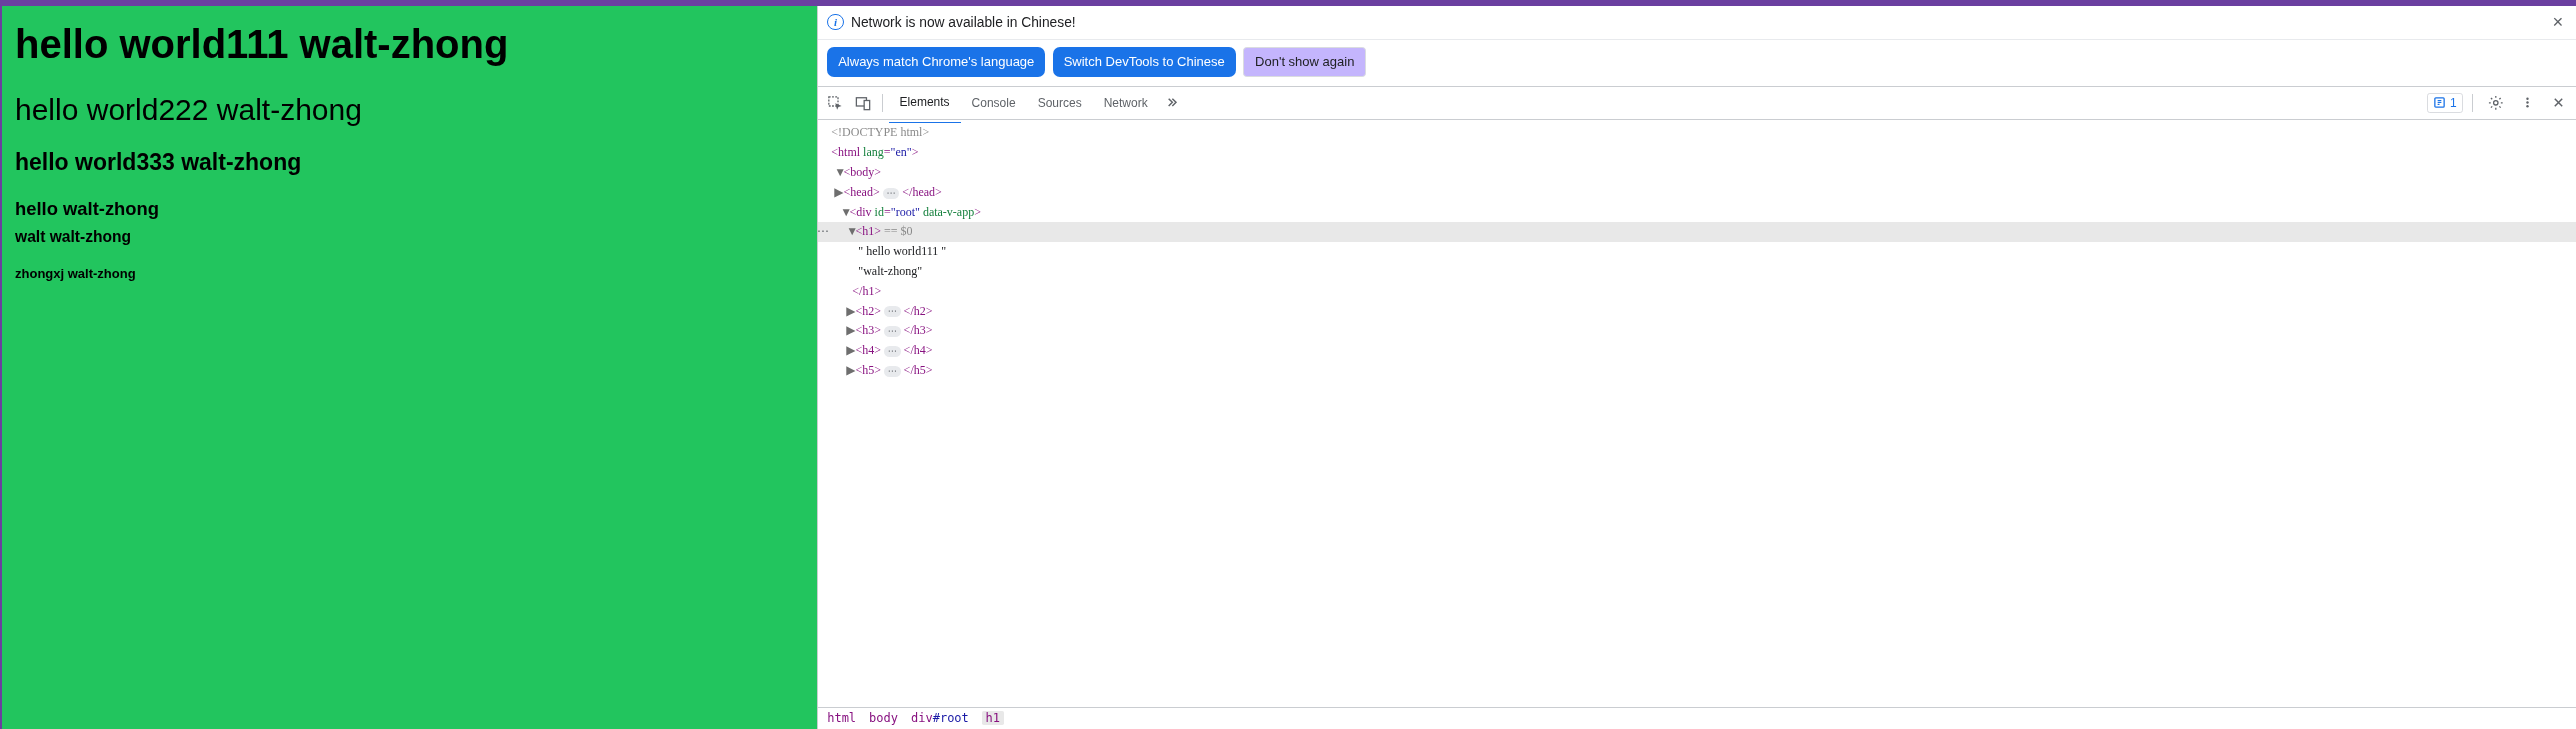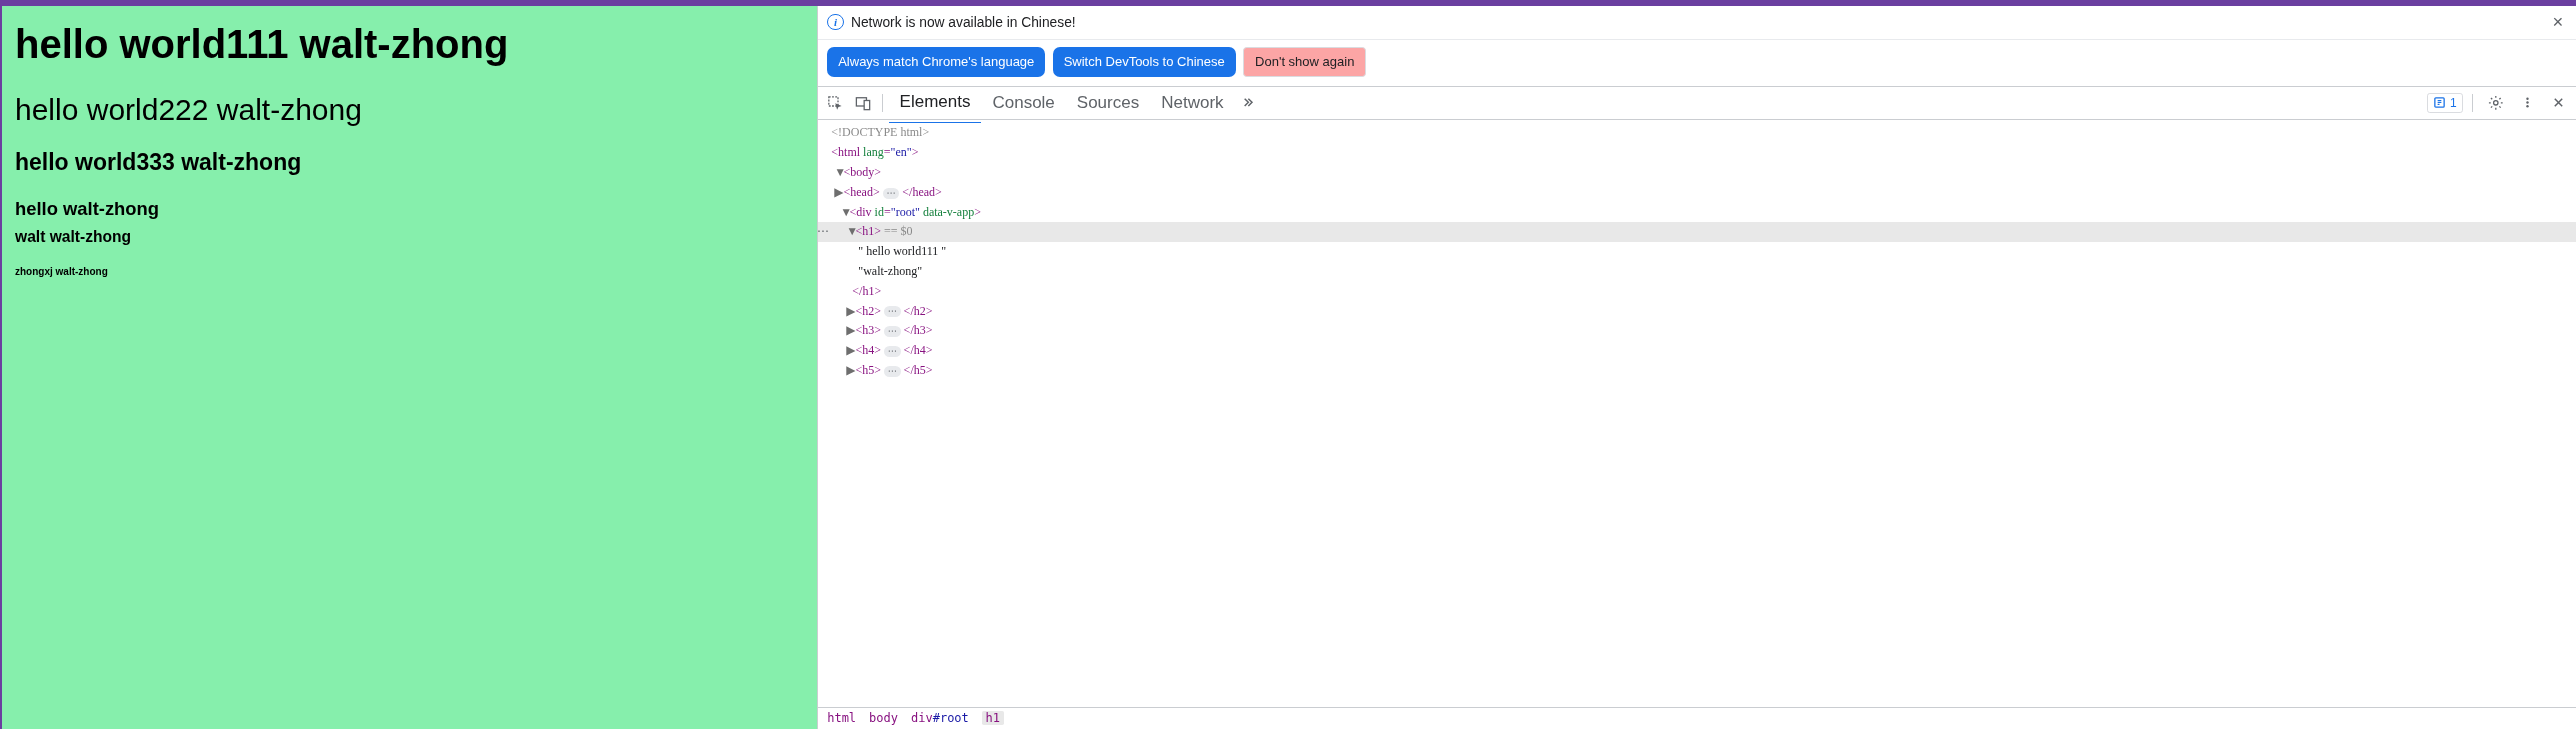--- a/index.html
+++ b/index.html
@@ -13,29 +13,29 @@
       background: #6b3fa0;
       width: 100%;
     }
     .main-container {
       display: flex;
       height: calc(100vh - 5.5px);
     }
     .page-content {
       flex: 0 0 817px;
       padding: 16.5px 13px;
-      background: #86efac;
+      background: #22c55e;
       border-left: 2.8px solid #6b3fa0;
     }
     .page-content h1 { font-size: 40px; font-weight: 700; margin-bottom: 26px; }
     .page-content h2 { font-size: 30px; font-weight: 400; margin-bottom: 22px; }
     .page-content h3 { font-size: 23px; font-weight: 700; margin-bottom: 22px; }
     .page-content h4 { font-size: 18.4px; font-weight: 700; margin-bottom: 8px; }
     .page-content h5 { font-size: 15.6px; font-weight: 700; margin-bottom: 20px; }
-    .page-content h6 { font-size: 10px; font-weight: 700; }
+    .page-content h6 { font-size: 13px; font-weight: 700; }
 
     .devtools {
       flex: 1;
       border-left: 0.9px solid #cacdd1;
       display: flex;
       flex-direction: column;
       font-size: 13px;
       background: #fff;
     }
     .dt-banner {
@@ -73,21 +73,21 @@
     .btn-primary {
       background: #1a73e8;
       color: #fff;
       border: none;
       border-radius: 7px;
       padding: 6.4px 11px;
       font-size: 13px;
       cursor: pointer;
     }
     .btn-secondary {
-      background: #fca5a5;
+      background: #c4b5fd;
       color: #202124;
       border: 0.9px solid #dadce0;
       border-radius: 3.7px;
       padding: 6.4px 11px;
       font-size: 13px;
       cursor: pointer;
     }
     .dt-toolbar {
       display: flex;
       align-items: center;
@@ -106,21 +106,21 @@
       background: #cacdd1;
       margin: 0 5.5px;
     }
     .dt-tab {
       padding: 0 11px;
       height: 40px;
       display: flex;
       align-items: center;
       color: #5f6368;
       cursor: pointer;
-      font-size: 17px;
+      font-size: 12px;
     }
     .dt-tab.active {
       color: #202124;
       border-bottom: 1.8px solid #1a73e8;
     }
     .dt-tool-right {
       margin-left: auto;
       display: flex;
       align-items: center;
       gap: 3.7px;

